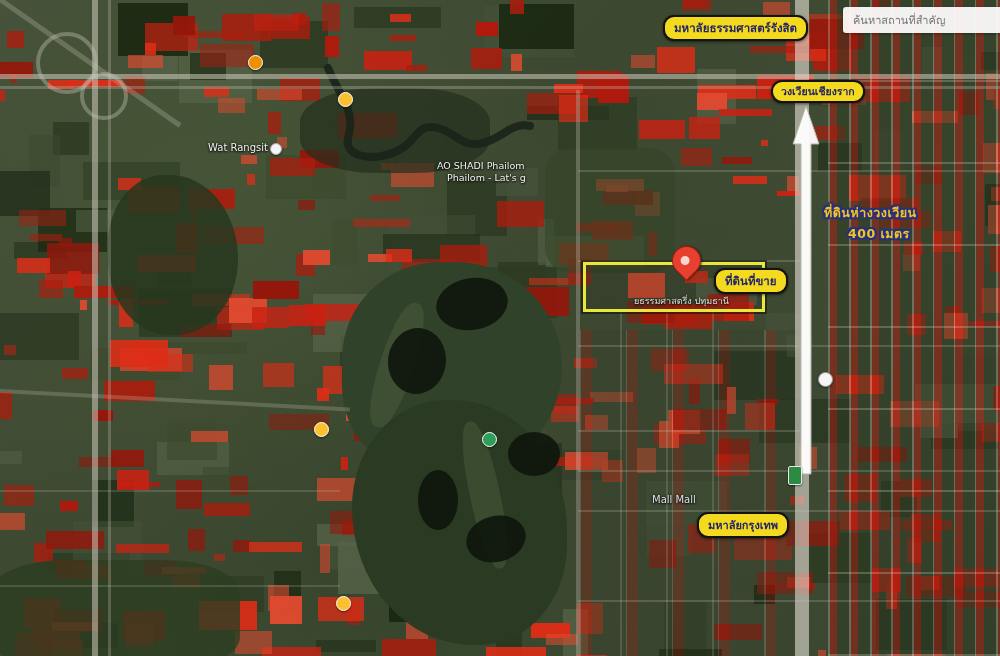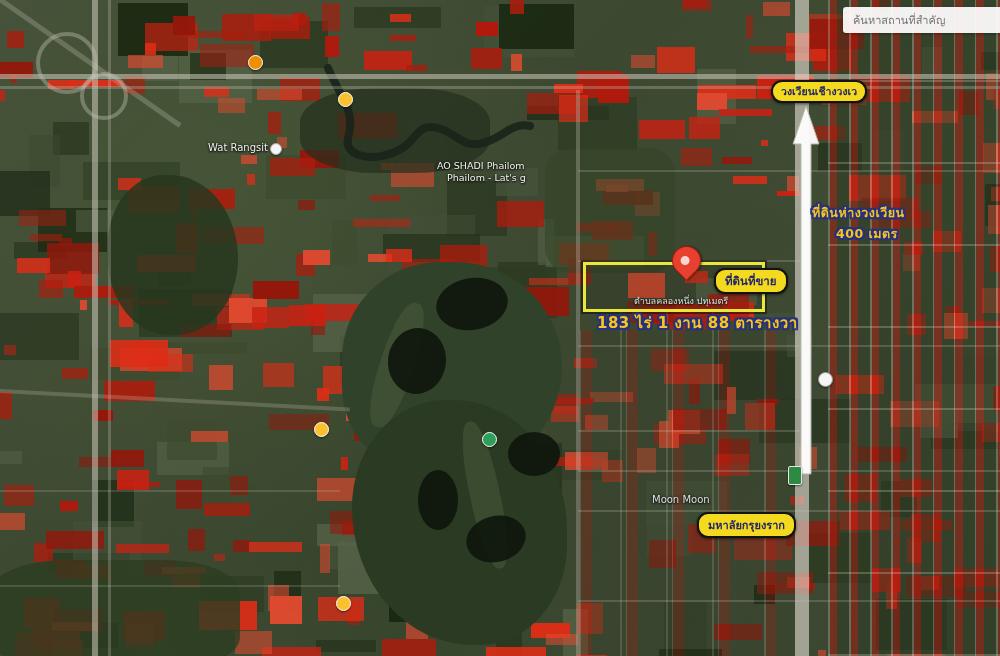--- a/index.html
+++ b/index.html
@@ -46,20 +46,21 @@
   }
   .wlabel{
     position:absolute;color:#f2f2f0;white-space:nowrap;
     text-shadow:0 1px 2px rgba(0,0,0,.95),0 0 3px rgba(0,0,0,.8);
   }
   .outline-yel{
     position:absolute;font-weight:800;color:#f6c51f;white-space:nowrap;letter-spacing:.5px;
     text-shadow:
       -2px -2px 0 #26317f, 2px -2px 0 #26317f, -2px 2px 0 #26317f, 2px 2px 0 #26317f,
       0 -2px 0 #26317f, 0 2px 0 #26317f, -2px 0 0 #26317f, 2px 0 0 #26317f;
+    padding-left: 12px;
   }
   .plot-rect{
     position:absolute;left:583px;top:262px;width:176px;height:44px;
     border:3px solid #e8e83a;outline:2px solid rgba(15,15,10,.55);
     background:rgba(25,28,18,.15);
   }
   .pin{
     position:absolute;left:672px;top:246px;width:27px;height:27px;
     background:#e8402f;border:1px solid #99200f;border-radius:50% 50% 50% 0;
     transform:rotate(-45deg);box-shadow:1px 1px 2px rgba(0,0,0,.4);
@@ -546,29 +547,29 @@
     <span class="poi" style="left:336px;top:596px;background:#fbc02d;"></span>
     <span class="poi" style="left:818px;top:372px;background:#f5f5f5;border-color:#999;"></span>
     <span class="poi" style="left:270px;top:143px;width:10px;height:10px;background:#f5f5f5;border-color:#aaa;"></span>
     <span class="roadsign"></span>
   </div>
 
   <div class="layer labels">
     <span class="wlabel" style="left:208px;top:142px;font-size:10px;">Wat Rangsit</span>
     <span class="wlabel" style="left:437px;top:160px;font-size:9.5px;">AO SHADI Phailom</span>
     <span class="wlabel" style="left:447px;top:172px;font-size:9.5px;">Phailom - Lat's g</span>
-    <span class="wlabel" style="left:634px;top:294px;font-size:9px;opacity:.9;">ตำบลคลองหนึ่ง ปทุเมตรี</span>
-    <span class="wlabel" style="left:652px;top:494px;font-size:10px;color:#dfe2e6;">Moon Moon</span>
+    <span class="wlabel" style="left:634px;top:294px;font-size:9px;opacity:.9;">ยธรรมศาสตรึ่ง ปทุมธานี</span>
+    <span class="wlabel" style="left:652px;top:494px;font-size:10px;color:#dfe2e6;">Mall Mall</span>
   </div>
 
   <div class="layer boxes">
-    <div class="ybox" style="left:771px;top:80px;font-size:10.5px;padding:1px 8px;">วงเวียนเชีางวงเว</div>
+    <div class="ybox" style="left:663px;top:15px;font-size:11.5px;">มหาลัยธรรมศาสตร์รังสิต</div>
+    <div class="ybox" style="left:771px;top:80px;font-size:10.5px;padding:1px 8px;">วงเวียนเชียงราก</div>
     <div class="outline-yel" style="left:812px;top:203px;font-size:12.5px;">ที่ดินห่างวงเวียน</div>
     <div class="outline-yel" style="left:836px;top:224px;font-size:12.5px;">400 เมตร</div>
     <div class="ybox" style="left:714px;top:268px;font-size:11.5px;">ที่ดินที่ขาย</div>
-    <div class="outline-yel" style="left:597px;top:311px;font-size:15px;">183 ไร่ 1 งาน 88 ตารางวา</div>
-    <div class="ybox" style="left:697px;top:512px;font-size:11px;">มหาลัยกรุยงราก</div>
+    <div class="ybox" style="left:697px;top:512px;font-size:11px;">มหาลัยกรุงเทพ</div>
   </div>
 
   <div class="layer topui">
     <input class="search" type="text" placeholder="ค้นหาสถานที่สำคัญ" style="">
   </div>
 </div>
 
 </body></html>

